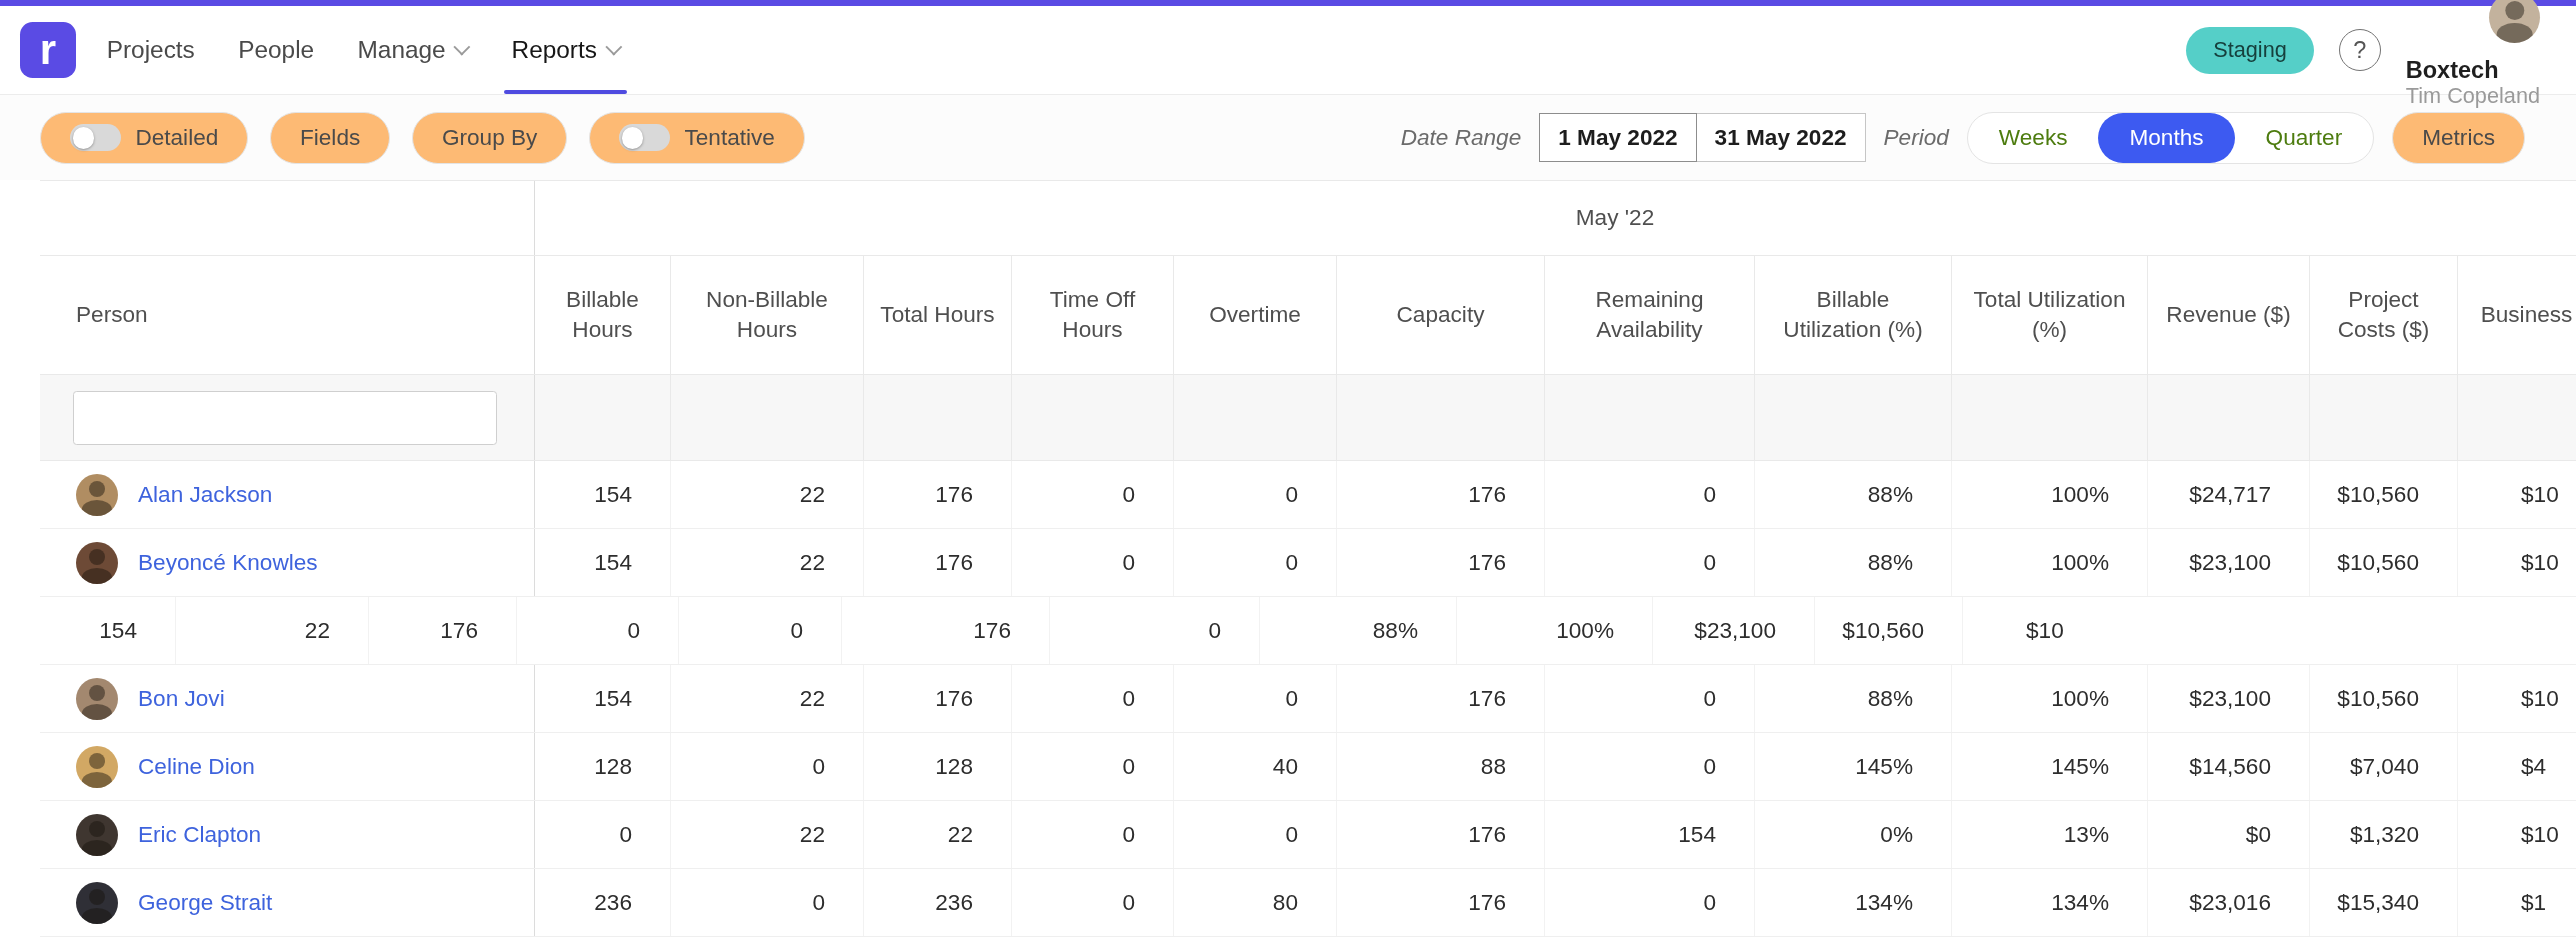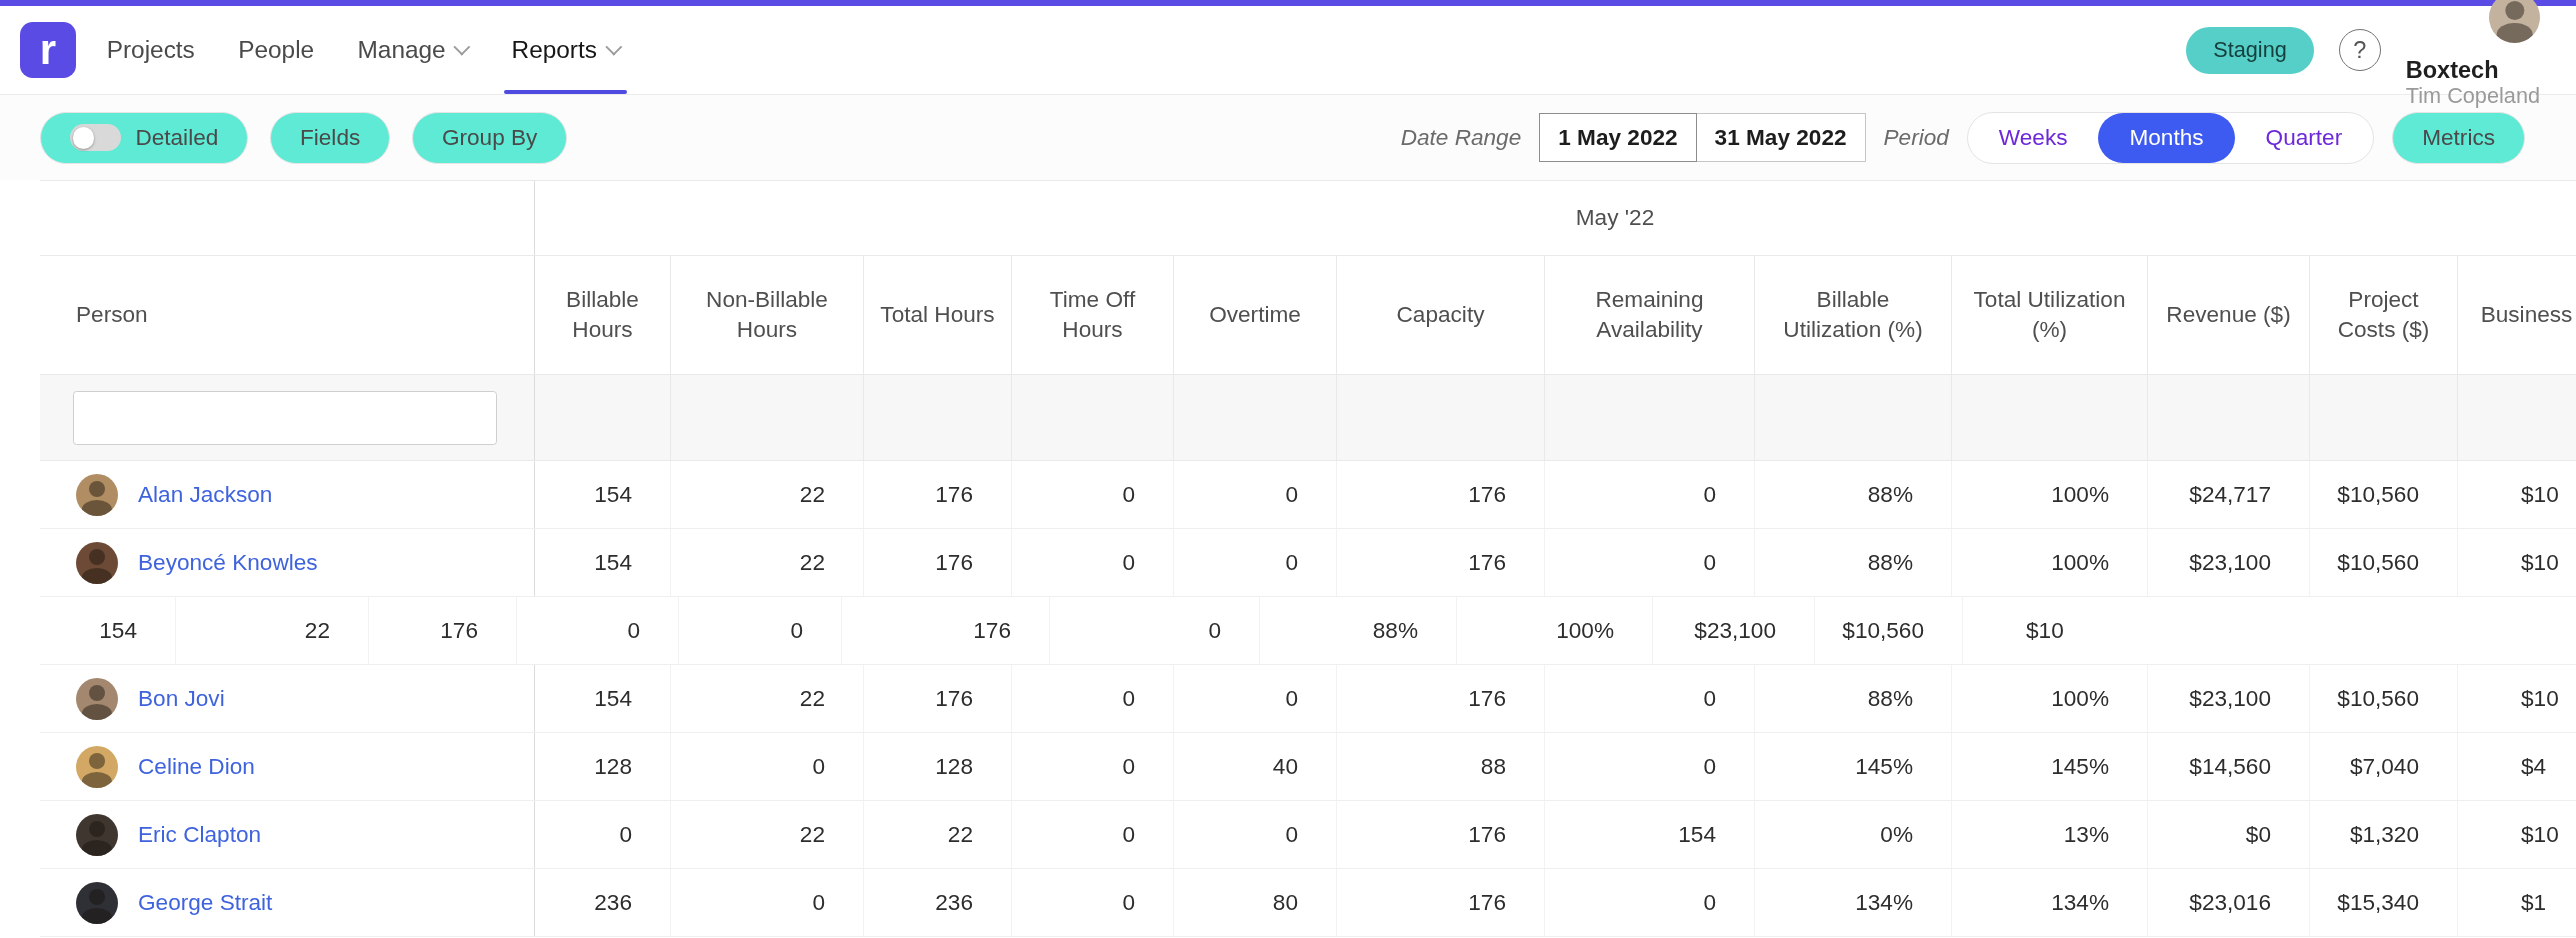--- a/index.html
+++ b/index.html
@@ -34,37 +34,37 @@
   .avatar::after { content:""; position:absolute; left:50%; top:62%; transform:translateX(-50%);
     width:72%; height:46%; border-radius:50% 50% 0 0; background:rgba(22,17,12,.45); }
   .avatar-lg { width:51px; height:51px; background:#c3b29d; }
   .user-text { display:flex; flex-direction:column; line-height:1.15; }
   .org-name { font-size:23.5px; color:#1f1f1f; font-weight:bold; }
   .user-name { font-size:21.7px; color:#9a9a9a; }
 
   
   .toolbar { height:85px; background:#fcfcfc; display:flex; align-items:center;
     padding:0 51px 0 40px; gap:21.7px; }
-  .pill { display:flex; align-items:center; gap:14.4px; background:#5eead4; border:0.9px solid #e4e4e4;
+  .pill { display:flex; align-items:center; gap:14.4px; background:#fdba74; border:0.9px solid #e4e4e4;
     border-radius:902px; height:52px; padding:0 29px; font-size:22.6px; color:#4a4a4a;
     cursor:pointer; white-space:nowrap; }
   .switch { width:51px; height:27px; border-radius:902px; background:#d9d9d9; position:relative; flex:none; cursor:pointer; }
   .switch::after { content:""; position:absolute; left:2.7px; top:2.7px; width:21.7px; height:21.7px;
     border-radius:50%; background:#fff; box-shadow:0 0.9px 2.7px rgba(0,0,0,.35); }
   .toolbar-right { margin-left:auto; display:flex; align-items:center; gap:18px; }
   .tlabel { color:#6b6b6b; font-size:22.6px; white-space:nowrap;font-style:italic; }
   .dates { display:flex; align-items:stretch; }
   .date-input { height:49px; background:#fff; font-size:22.6px; font-weight:bold; color:#1d1d1d;
     display:flex; align-items:center; padding:0 18px; white-space:nowrap; cursor:text; }
   .date-start { border:1.8px solid #8d8d8d; }
   .date-end { border:0.9px solid #c6c6c6; border-left:none; }
   .segmented { display:flex; align-items:center; background:#fff; border:0.9px solid #e4e4e4;
     border-radius:902px; height:52px; overflow:hidden; }
   .seg { padding:0 31px; height:100%; display:flex; align-items:center; font-size:22.6px;
-    color:#6d28d9; cursor:pointer; white-space:nowrap; }
+    color:#4d7c0f; cursor:pointer; white-space:nowrap; }
   .seg.active { background:#3d5af1; color:#fff; border-radius:902px; }
 
   
   .table-wrap { margin-left:40px; width:2536px; border-top:0.9px solid #e9e9e9; overflow:hidden; background:#fff; }
   .trow { display:flex; width:2655px; }
   .cell { flex:none; display:flex; align-items:center; }
   .c0 { width:495px; border-right:0.9px solid #dcdcdc; }
   .c1{width:136px}.c2{width:193px}.c3{width:148px}.c4{width:162px}.c5{width:163px}
   .c6{width:208px}.c7{width:210px}.c8{width:197px}.c9{width:196px}.c10{width:162px}
   .c11{width:148px}.c12{width:235px}
@@ -131,20 +131,24 @@
   </div>
 </header>
 
 <div class="toolbar">
   <div class="pill">
     <span class="switch"></span>
     <span>Detailed</span>
   </div>
   <button class="pill">Fields</button>
   <button class="pill">Group By</button>
+  <div class="pill">
+    <span class="switch"></span>
+    <span>Tentative</span>
+  </div>
   <div class="toolbar-right">
     <span class="tlabel">Date Range</span>
     <div class="dates">
       <div class="date-input date-start">1 May 2022</div>
       <div class="date-input date-end">31 May 2022</div>
     </div>
     <span class="tlabel">Period</span>
     <div class="segmented">
       <div class="seg">Weeks</div>
       <div class="seg active">Months</div>

